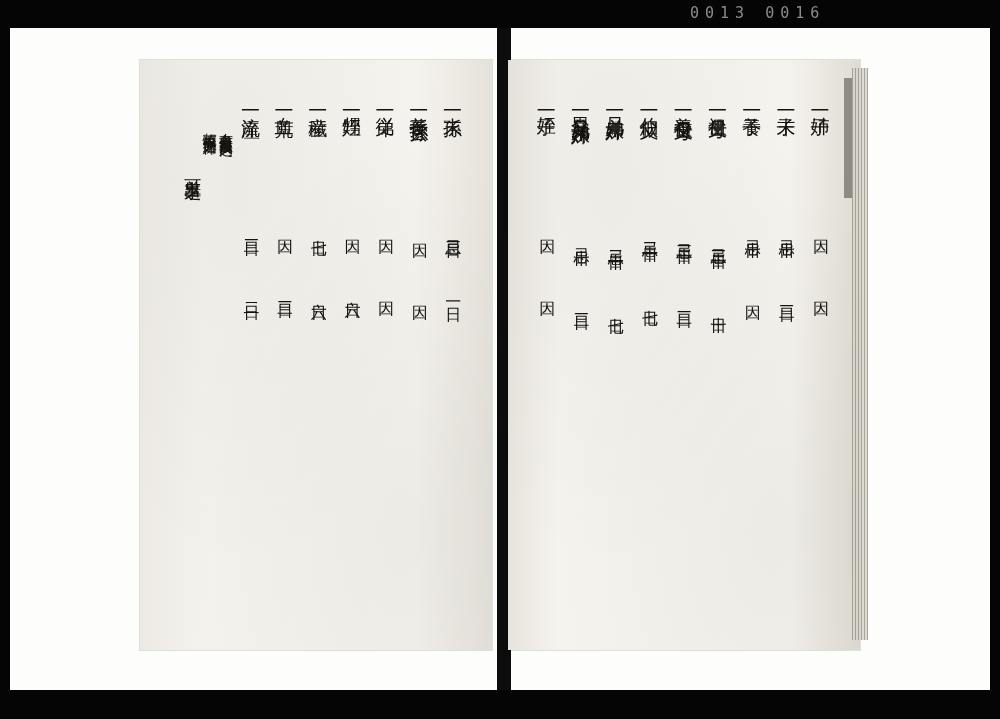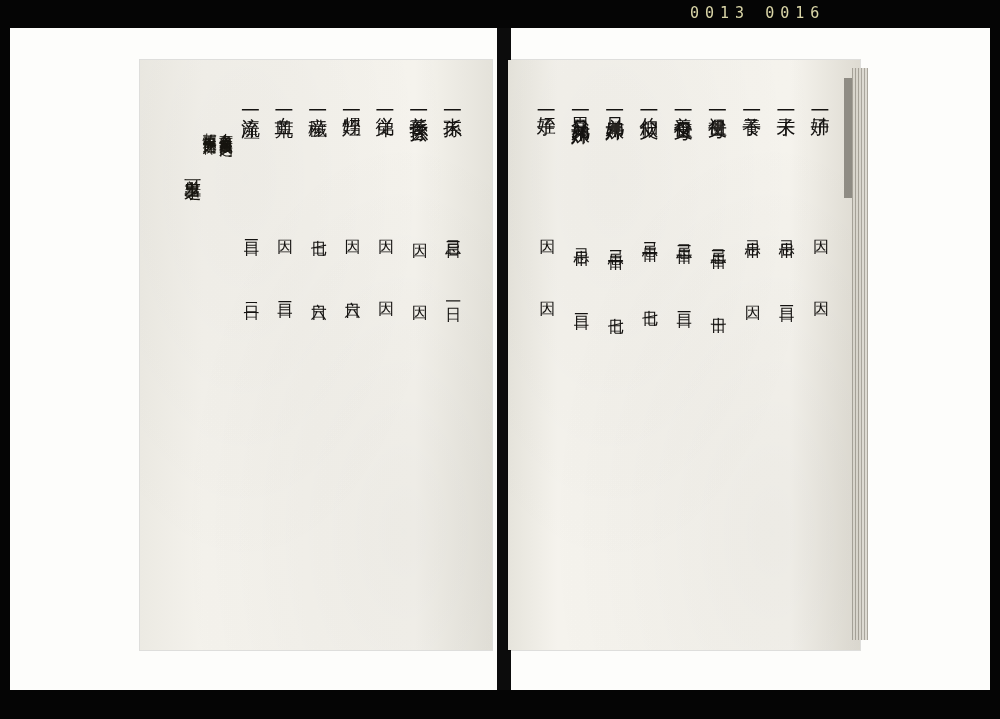--- a/index.html
+++ b/index.html
@@ -21,21 +21,21 @@
     background: #050505;
   }
 
   
   .frame-numbers {
     position: absolute;
     top: 4px;
     left: 690px;
     width: 260px;
     height: 22px;
-    color: #fef9c3;
+    color: #a3a3a3;
     font-family: "DejaVu Sans Mono", monospace;
     font-size: 15px;
     letter-spacing: 6px;
     white-space: nowrap;
     opacity: .85;
   }
 
   
   .paper-field {
     position: absolute;

